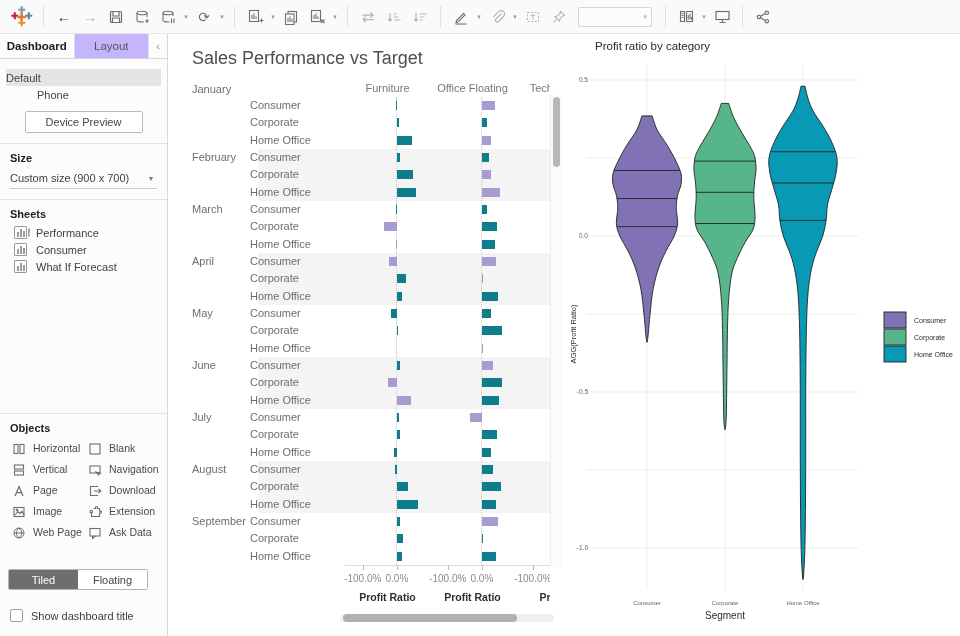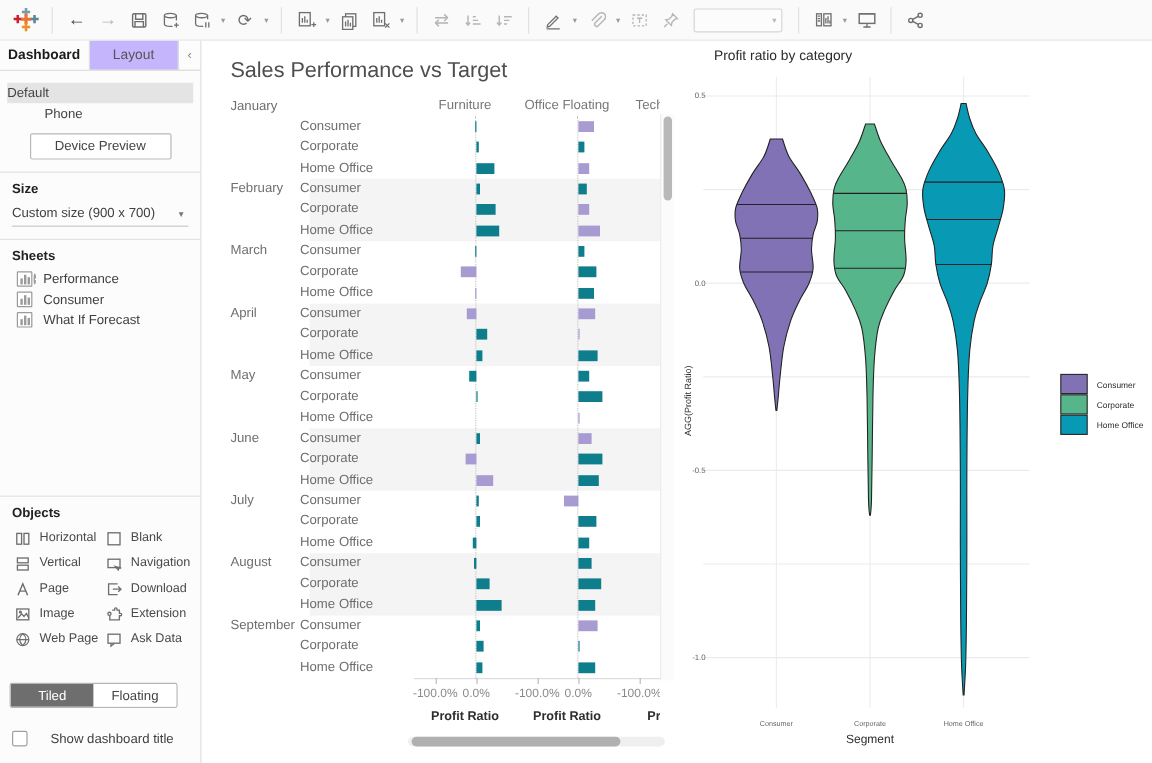--- a/index.html
+++ b/index.html
@@ -42,21 +42,21 @@
   .sheet-item { display:flex; align-items:center; height:17px; padding-left:14px; color:#3f3f3f; }
   .sheet-item .s-ico { position:relative; width:13px; height:13px; border:1px solid #9a9a9a; border-radius:1px; margin-right:9px; background:#fff; flex:none; }
   .s-ico i { position:absolute; bottom:1px; width:2px; background:#9a9a9a; }
   .s-badge { position:absolute; right:-4px; bottom:-4px; width:9px; height:9px; background:#1d78b5; border-radius:50%; color:#fff; font-size:7px; line-height:9px; text-align:center; font-style:normal; }
   .obj-grid { display:grid; grid-template-columns:76px 82px; row-gap:4px; padding:4px 0 0 12px; }
   .obj-item { display:flex; height:17px; color:#4a4a4a; font-size:10.5px; }
   .obj-item svg { margin-right:7px; flex:none; color:#6d6d6d; }
   .mode-toggle { position:absolute; bottom:46px; left:8px; width:140px; height:21px; display:flex; border:1px solid #b5b5b5; border-radius:2px; overflow:hidden; }
   .mode-btn { flex:1; display:flex; align-items:center; justify-content:center; font-size:11px; background:#fff; color:#444; }
   .mode-btn.active { background:#6e6e6e; color:#fff; }
-  .show-title { position:absolute; bottom:14px; left:10px; display:flex; align-items:center; color:#3f3f3f;gap:11px; }
+  .show-title { position:absolute; bottom:14px; left:10px; display:flex; align-items:center; color:#3f3f3f; }
   .show-title .cb { width:13px; height:13px; border:1px solid #9f9f9f; border-radius:2px; background:#fff; margin-right:8px; flex:none; }
   
   #perf-region { position:absolute; left:0; top:0; width:398px; height:602px; }
   #perf-title { position:absolute; left:24px; top:14px; font-size:18px; color:#4e4e4e; white-space:nowrap; }
   #perf-clip { position:absolute; left:0; top:0; width:382px; height:602px; overflow:hidden; }
   .pc-abs { position:absolute; }
   .pc-band { background:#f4f4f4; }
   .pc-head { font-size:11px; color:#787878; white-space:nowrap; }
   .pc-month { font-size:11px; color:#6e6e6e; white-space:nowrap; }
   .pc-seg { font-size:11px; color:#6e6e6e; white-space:nowrap; }

